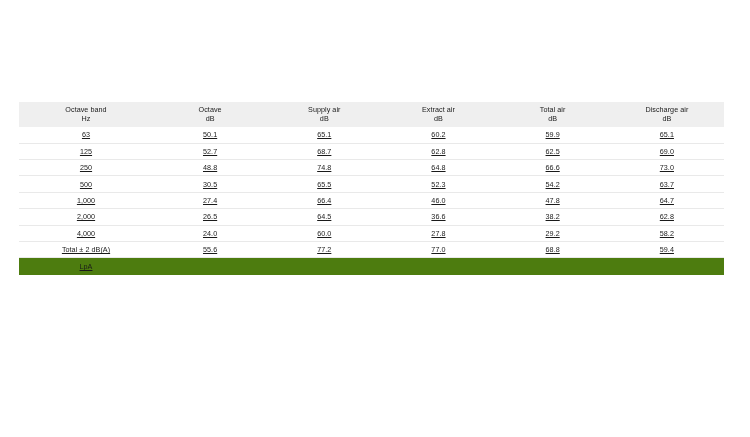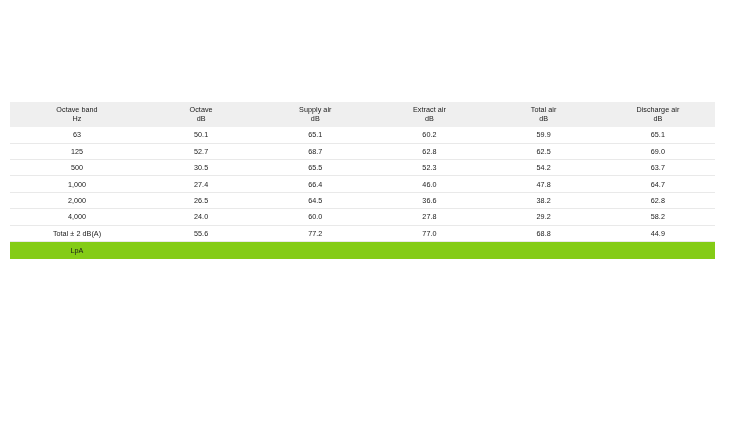--- a/index.html
+++ b/index.html
@@ -9,21 +9,21 @@
   body {
     width: 750px;
     height: 437px;
     background: #ffffff;
     font-family: "Liberation Sans", sans-serif;
     overflow: hidden;
   }
 
   #octave-band-table {
     position: absolute;
-    left: 10px;
+    left: 19px;
     top: 102px;
     width: 705px;
     border-collapse: collapse;
     table-layout: fixed;
   }
 
   #octave-band-table col.c-band      { width: 134px; }
   #octave-band-table col.c-data      { width: 114.2px; }
 
   #octave-band-table thead tr {
@@ -55,28 +55,29 @@
     font-size: 7.2px;
     line-height: 9px;
     color: #1a1a1a;
     text-align: center;
     height: 15.4px;
     padding: 0 2px;
     vertical-align: middle;
     border-top: 1px solid #e9e9e9;
     letter-spacing: 0.05px;
     white-space: nowrap;
+    text-decoration: underline;
   }
 
   #octave-band-table tbody tr:first-child td {
     border-top: none;
   }
 
   #octave-band-table tbody tr.row-lpa td {
-    background: #84cc16;
+    background: #4d7c0f;
     border-top: 1px solid #e9e9e9;
     height: 17px;
   }
 </style>
 </head>
 <body>
 
 <table id="octave-band-table">
   <colgroup>
     <col class="c-band">
@@ -125,20 +126,28 @@
     </tr>
     <tr>
       <td>125</td>
       <td>52.7</td>
       <td>68.7</td>
       <td>62.8</td>
       <td>62.5</td>
       <td>69.0</td>
     </tr>
     <tr>
+      <td>250</td>
+      <td>48.8</td>
+      <td>74.8</td>
+      <td>64.8</td>
+      <td>66.6</td>
+      <td>73.0</td>
+    </tr>
+    <tr>
       <td>500</td>
       <td>30.5</td>
       <td>65.5</td>
       <td>52.3</td>
       <td>54.2</td>
       <td>63.7</td>
     </tr>
     <tr>
       <td>1,000</td>
       <td>27.4</td>
@@ -162,21 +171,21 @@
       <td>27.8</td>
       <td>29.2</td>
       <td>58.2</td>
     </tr>
     <tr>
       <td>Total ± 2 dB(A)</td>
       <td>55.6</td>
       <td>77.2</td>
       <td>77.0</td>
       <td>68.8</td>
-      <td>44.9</td>
+      <td>59.4</td>
     </tr>
     <tr class="row-lpa">
       <td>LpA</td>
       <td></td>
       <td></td>
       <td></td>
       <td></td>
       <td></td>
     </tr>
   </tbody>

